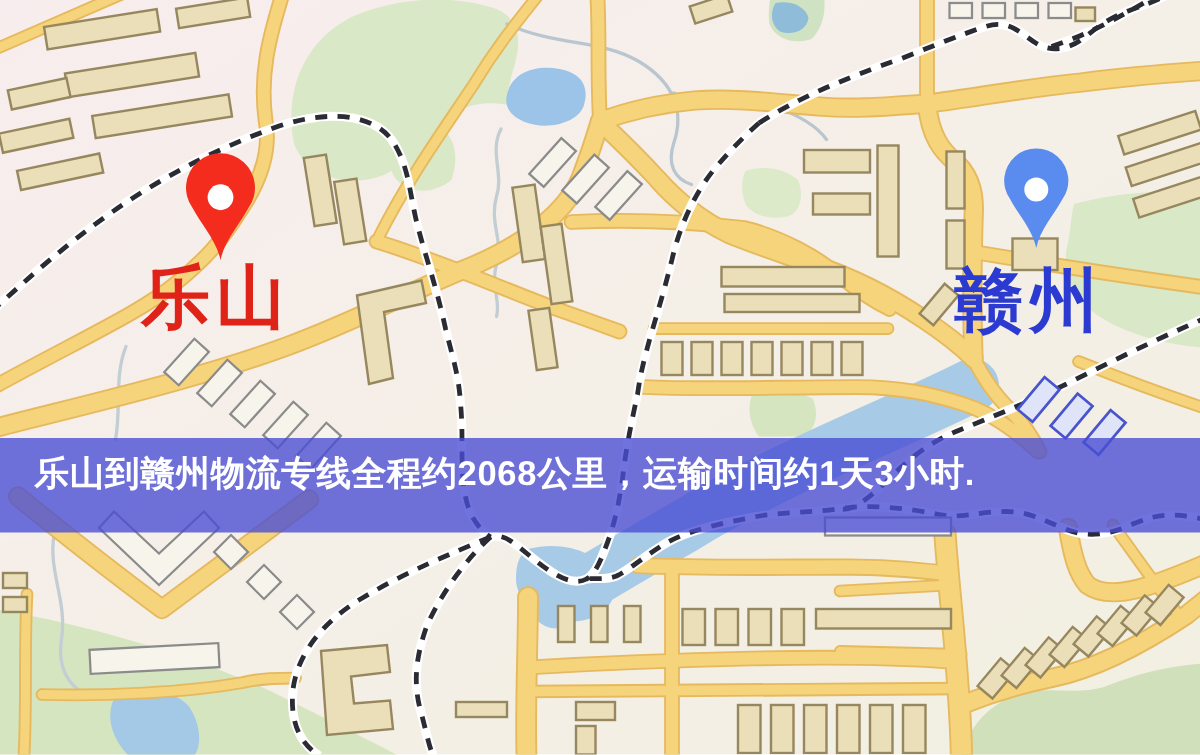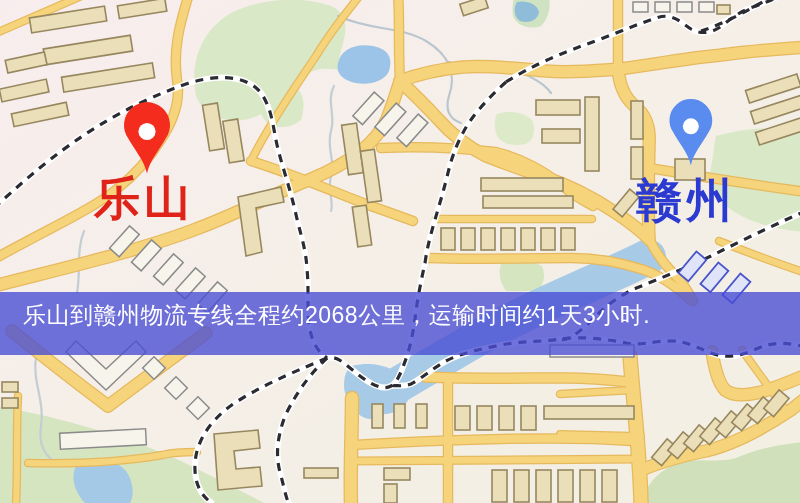--- a/index.html
+++ b/index.html
@@ -10,21 +10,21 @@
   .road-fill   use{fill:none;stroke:#f6d47b;stroke-linecap:round;stroke-linejoin:round;}
   .rail-base use{fill:none;stroke:#ffffff;stroke-width:6;stroke-linecap:butt;}
   .rail-dash use{fill:none;stroke:#2b2b33;stroke-width:3.2;stroke-dasharray:8 7;stroke-linecap:butt;}
   .stream{fill:none;stroke:#b9c6cf;stroke-width:2.2;stroke-linecap:round;}
   .bt{fill:#eadfb9;stroke:#97875f;stroke-width:1.6;}
   .bw{fill:#f7f4ec;stroke:#8b8b8b;stroke-width:1.5;}
   .bb{fill:#dfe4f8;stroke:#4854cc;stroke-width:1.8;}
   .park{stroke:none;}
   .overlay-banner{position:absolute;left:0;top:292px;width:800px;height:63px;
       display:flex;align-items:center;box-sizing:border-box;padding:0 10px 16px 23px;
-      font-size:23px;letter-spacing:0.5px;white-space:nowrap;z-index:4;}
+      font-size:23px;letter-spacing:0.5px;white-space:nowrap;z-index:4;font-weight:bold;}
   .city-label{position:absolute;font-size:46px;line-height:1;letter-spacing:4px;
       font-weight:bold;z-index:5;
       font-family:"Liberation Serif","DejaVu Serif",serif;}
   #origin-label{left:94px;top:176px;}
   #destination-label{left:636px;top:178px;}
 </style>
 </head>
 <body>
 
 <div class="stage">

